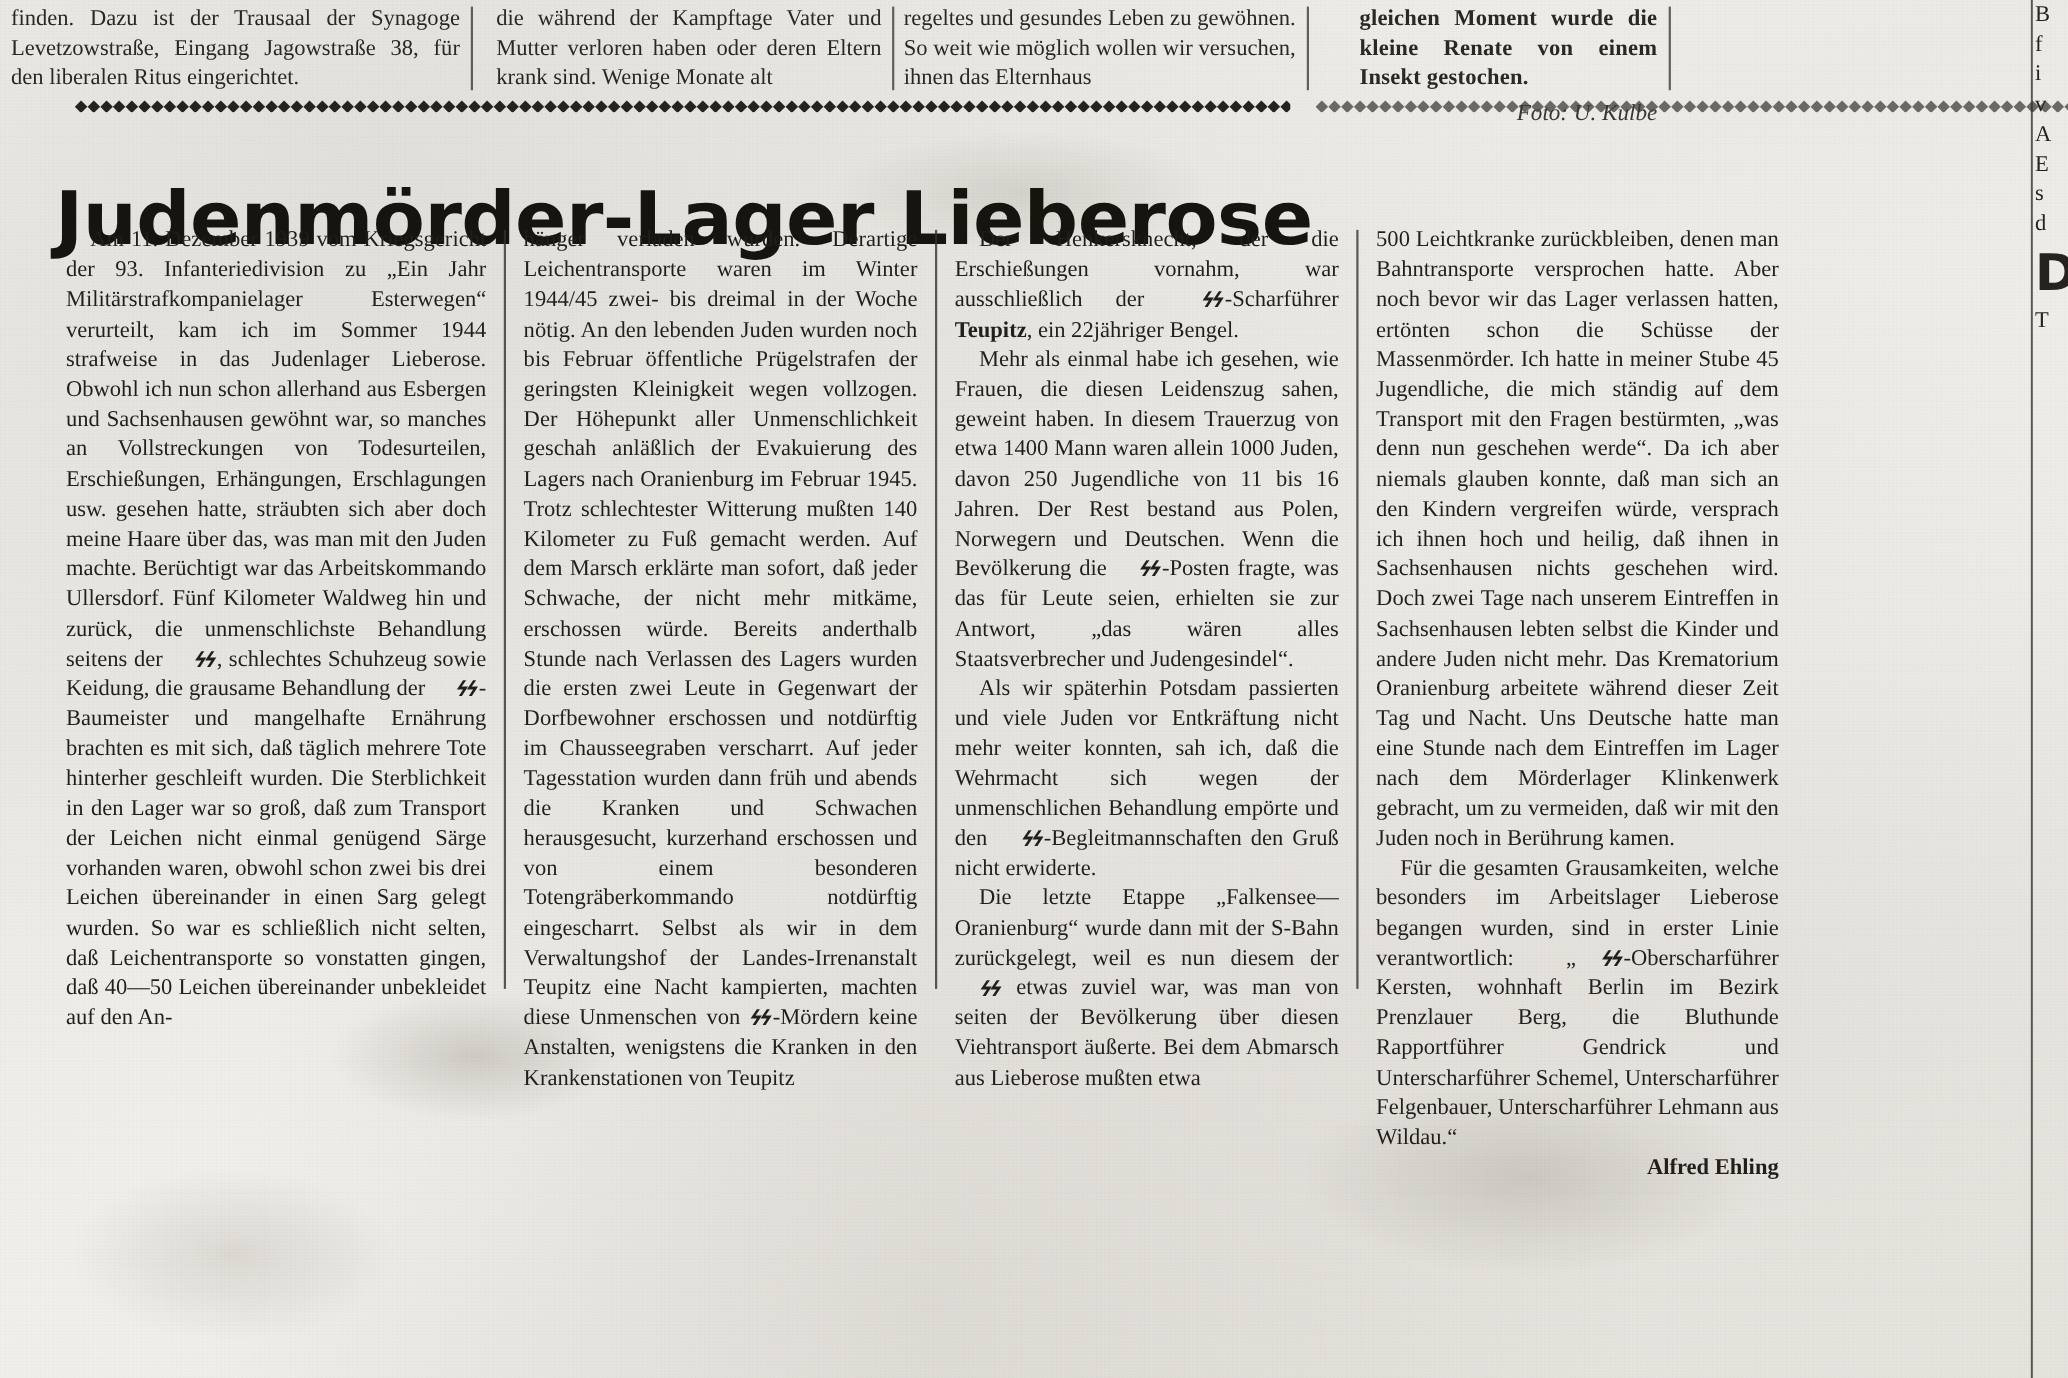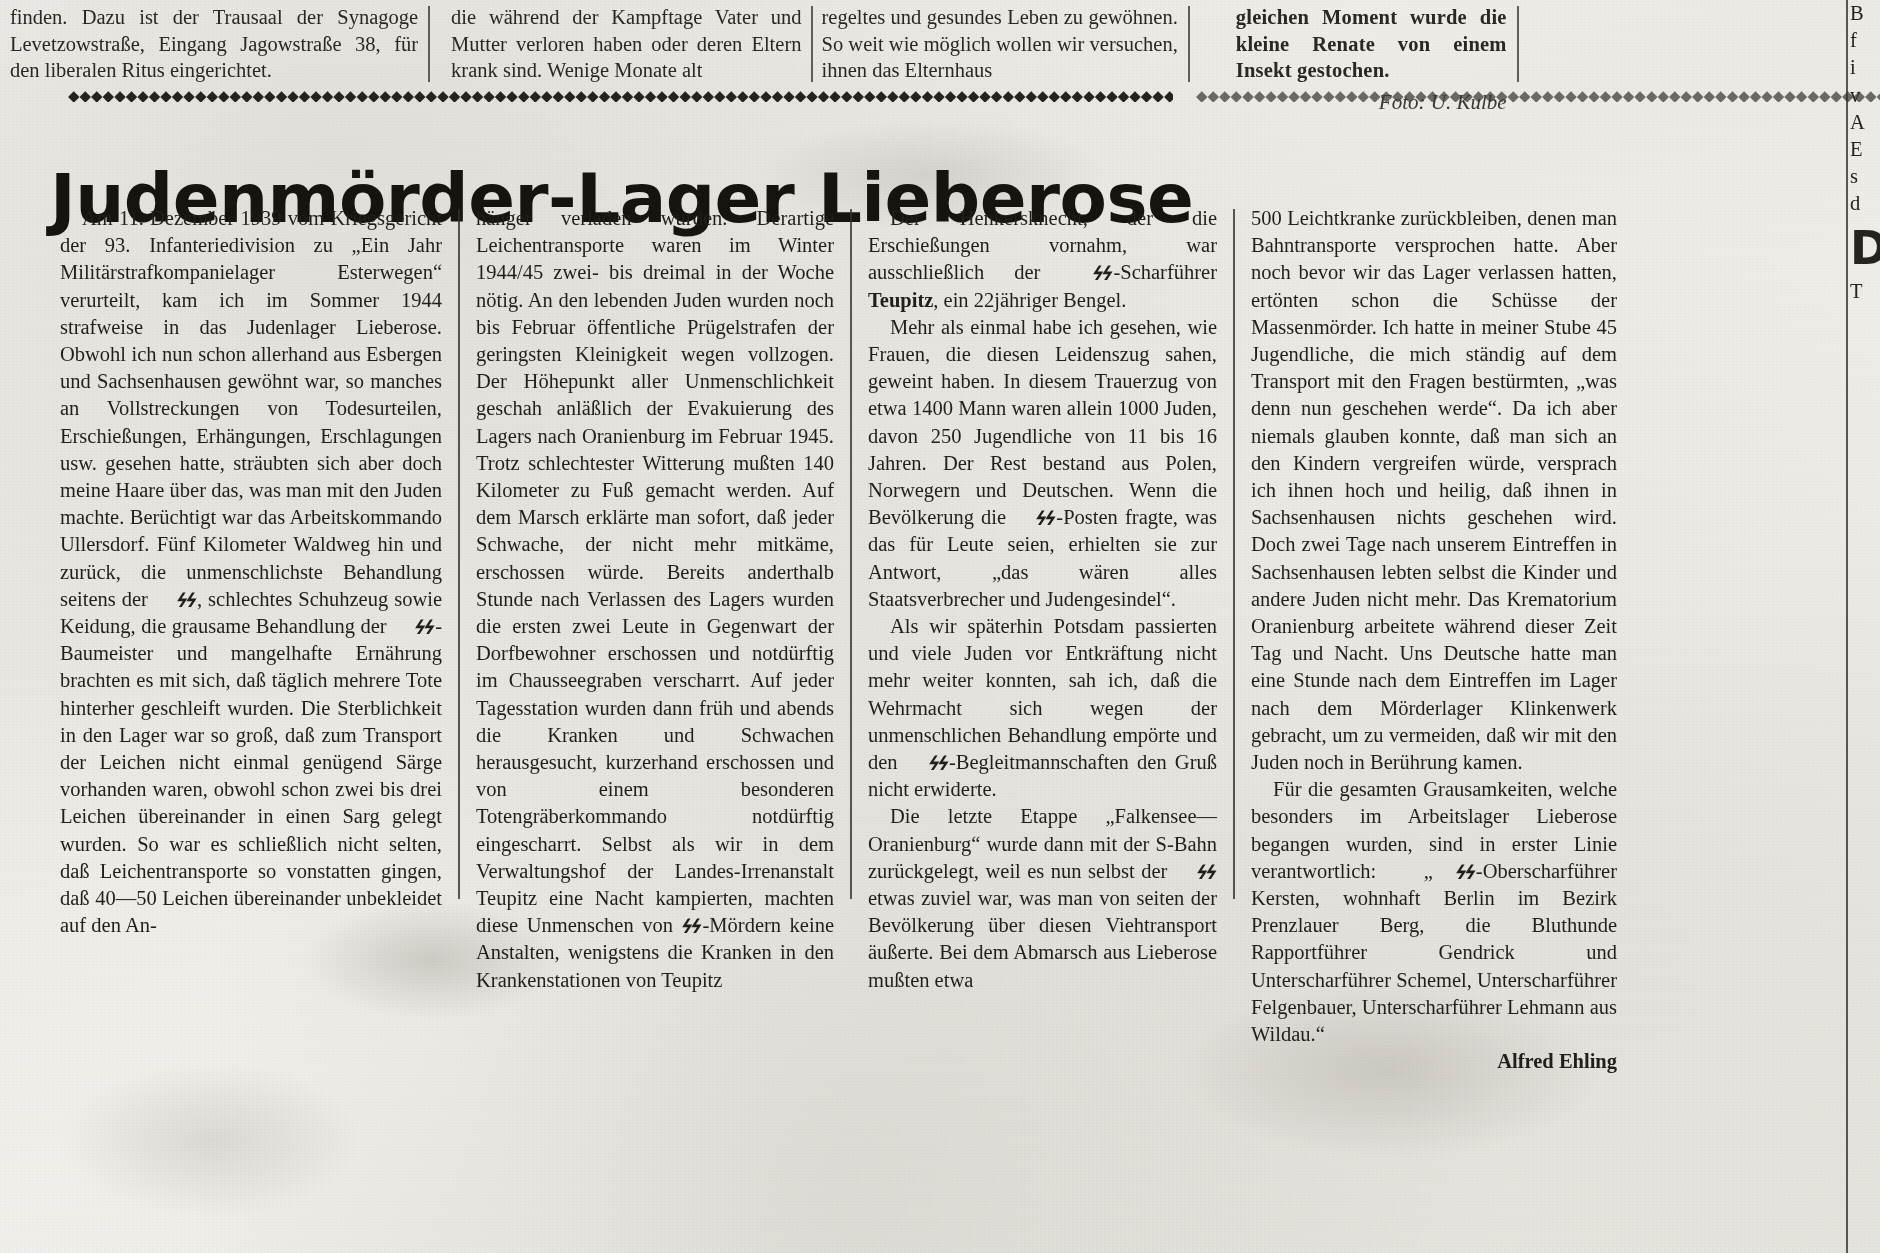--- a/index.html
+++ b/index.html
@@ -263,21 +263,21 @@
     </div>
 
     <div class="col col-2">
       <p><span>hänger verladen wurden. Derartige Leichentransporte waren im Winter 1944/45 zwei- bis dreimal in der Woche nötig. An den lebenden Juden wurden noch bis Februar öffentliche Prügelstrafen der geringsten Kleinigkeit wegen vollzogen. Der Höhepunkt aller Unmenschlichkeit geschah anläßlich der Evakuierung des Lagers nach Oranienburg im Februar 1945. Trotz schlechtester Witterung mußten 140 Kilometer zu Fuß gemacht werden. Auf dem Marsch erklärte man sofort, daß jeder Schwache, der nicht mehr mitkäme, erschossen würde. Bereits anderthalb Stunde nach Verlassen des Lagers wurden die ersten zwei Leute in Gegenwart der Dorfbewohner erschossen und notdürftig im Chausseegraben verscharrt. Auf jeder Tagesstation wurden dann früh und abends die Kranken und Schwachen herausgesucht, kurzerhand erschossen und von einem besonderen Totengräberkommando notdürftig eingescharrt. Selbst als wir in dem Verwaltungshof der Landes-Irrenanstalt Teupitz eine Nacht kampierten, machten diese Unmenschen von </span><span class="ss-rune">ϟϟ</span><span>-Mördern keine Anstalten, wenigstens die Kranken in den Krankenstationen von Teupitz</span></p>
     </div>
 
     <div class="col col-3">
       <p class="indent-first"><span>Der Henkersknecht, der die Erschießungen vornahm, war ausschließlich der </span><span class="ss-rune">ϟϟ</span><span>-Scharführer </span><b>Teupitz</b><span>, ein 22jähriger Bengel.</span></p>
       <p class="indent-first"><span>Mehr als einmal habe ich gesehen, wie Frauen, die diesen Leidenszug sahen, geweint haben. In diesem Trauerzug von etwa 1400 Mann waren allein 1000 Juden, davon 250 Jugendliche von 11 bis 16 Jahren. Der Rest bestand aus Polen, Norwegern und Deutschen. Wenn die Bevölkerung die </span><span class="ss-rune">ϟϟ</span><span>-Posten fragte, was das für Leute seien, erhielten sie zur Antwort, „das wären alles Staatsverbrecher und Judengesindel“.</span></p>
       <p class="indent-first"><span>Als wir späterhin Potsdam passierten und viele Juden vor Entkräftung nicht mehr weiter konnten, sah ich, daß die Wehrmacht sich wegen der unmenschlichen Behandlung empörte und den </span><span class="ss-rune">ϟϟ</span><span>-Begleitmannschaften den Gruß nicht erwiderte.</span></p>
-      <p class="indent-first"><span>Die letzte Etappe „Falkensee—Oranienburg“ wurde dann mit der S-Bahn zurückgelegt, weil es nun selbst der </span><span class="ss-rune">ϟϟ</span><span> etwas zuviel war, was man von seiten der Bevölkerung über diesen Viehtransport äußerte. Bei dem Abmarsch aus Lieberose mußten etwa</span></p>
+      <p class="indent-first"><span>Die letzte Etappe „Falkensee—Oranienburg“ wurde dann mit der S-Bahn zurückgelegt, weil es nun diesem der </span><span class="ss-rune">ϟϟ</span><span> etwas zuviel war, was man von seiten der Bevölkerung über diesen Viehtransport äußerte. Bei dem Abmarsch aus Lieberose mußten etwa</span></p>
     </div>
 
     <div class="col col-4">
       <p>500 Leichtkranke zurückbleiben, denen man Bahntransporte versprochen hatte. Aber noch bevor wir das Lager verlassen hatten, ertönten schon die Schüsse der Massenmörder. Ich hatte in meiner Stube 45 Jugendliche, die mich ständig auf dem Transport mit den Fragen bestürmten, „was denn nun geschehen werde“. Da ich aber niemals glauben konnte, daß man sich an den Kindern vergreifen würde, versprach ich ihnen hoch und heilig, daß ihnen in Sachsenhausen nichts geschehen wird. Doch zwei Tage nach unserem Eintreffen in Sachsenhausen lebten selbst die Kinder und andere Juden nicht mehr. Das Krematorium Oranienburg arbeitete während dieser Zeit Tag und Nacht. Uns Deutsche hatte man eine Stunde nach dem Eintreffen im Lager nach dem Mörderlager Klinkenwerk gebracht, um zu vermeiden, daß wir mit den Juden noch in Berührung kamen.</p>
       <p class="indent-first"><span>Für die gesamten Grausamkeiten, welche besonders im Arbeitslager Lieberose begangen wurden, sind in erster Linie verantwortlich: „</span><span class="ss-rune">ϟϟ</span><span>-Oberscharführer Kersten, wohnhaft Berlin im Bezirk Prenzlauer Berg, die Bluthunde Rapportführer Gendrick und Unterscharführer Schemel, Unterscharführer Felgenbauer, Unterscharführer Lehmann aus Wildau.“</span></p>
       <p class="signature">
         <span class="sig-name">Alfred Ehling</span>
       </p>
     </div>
 

